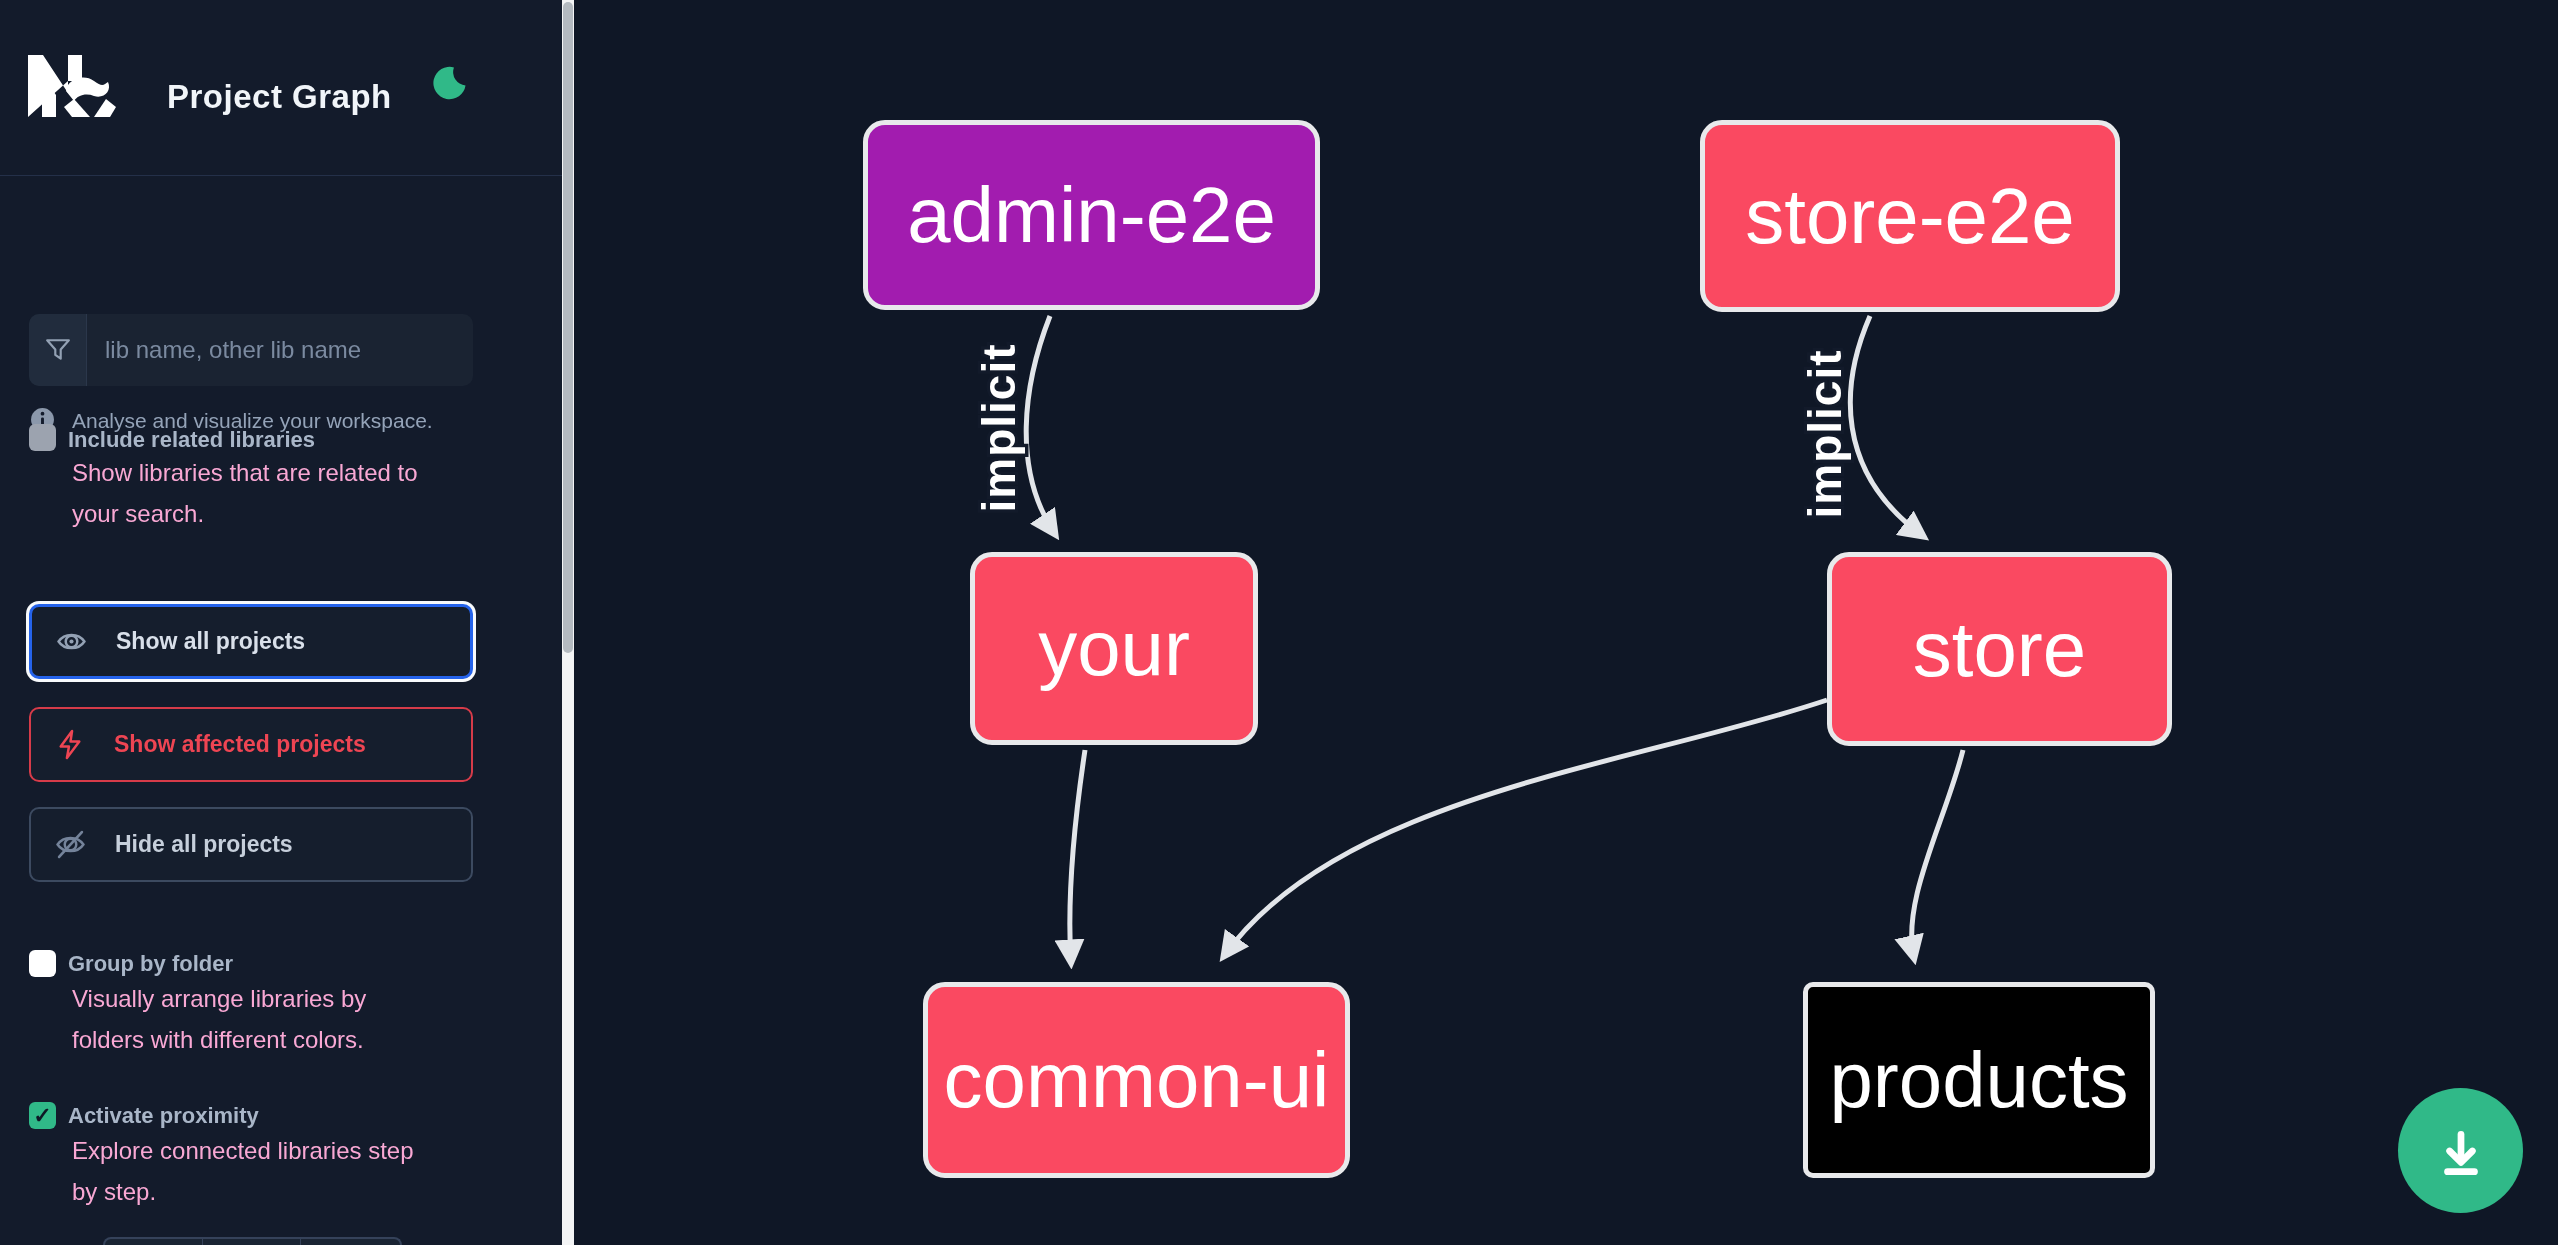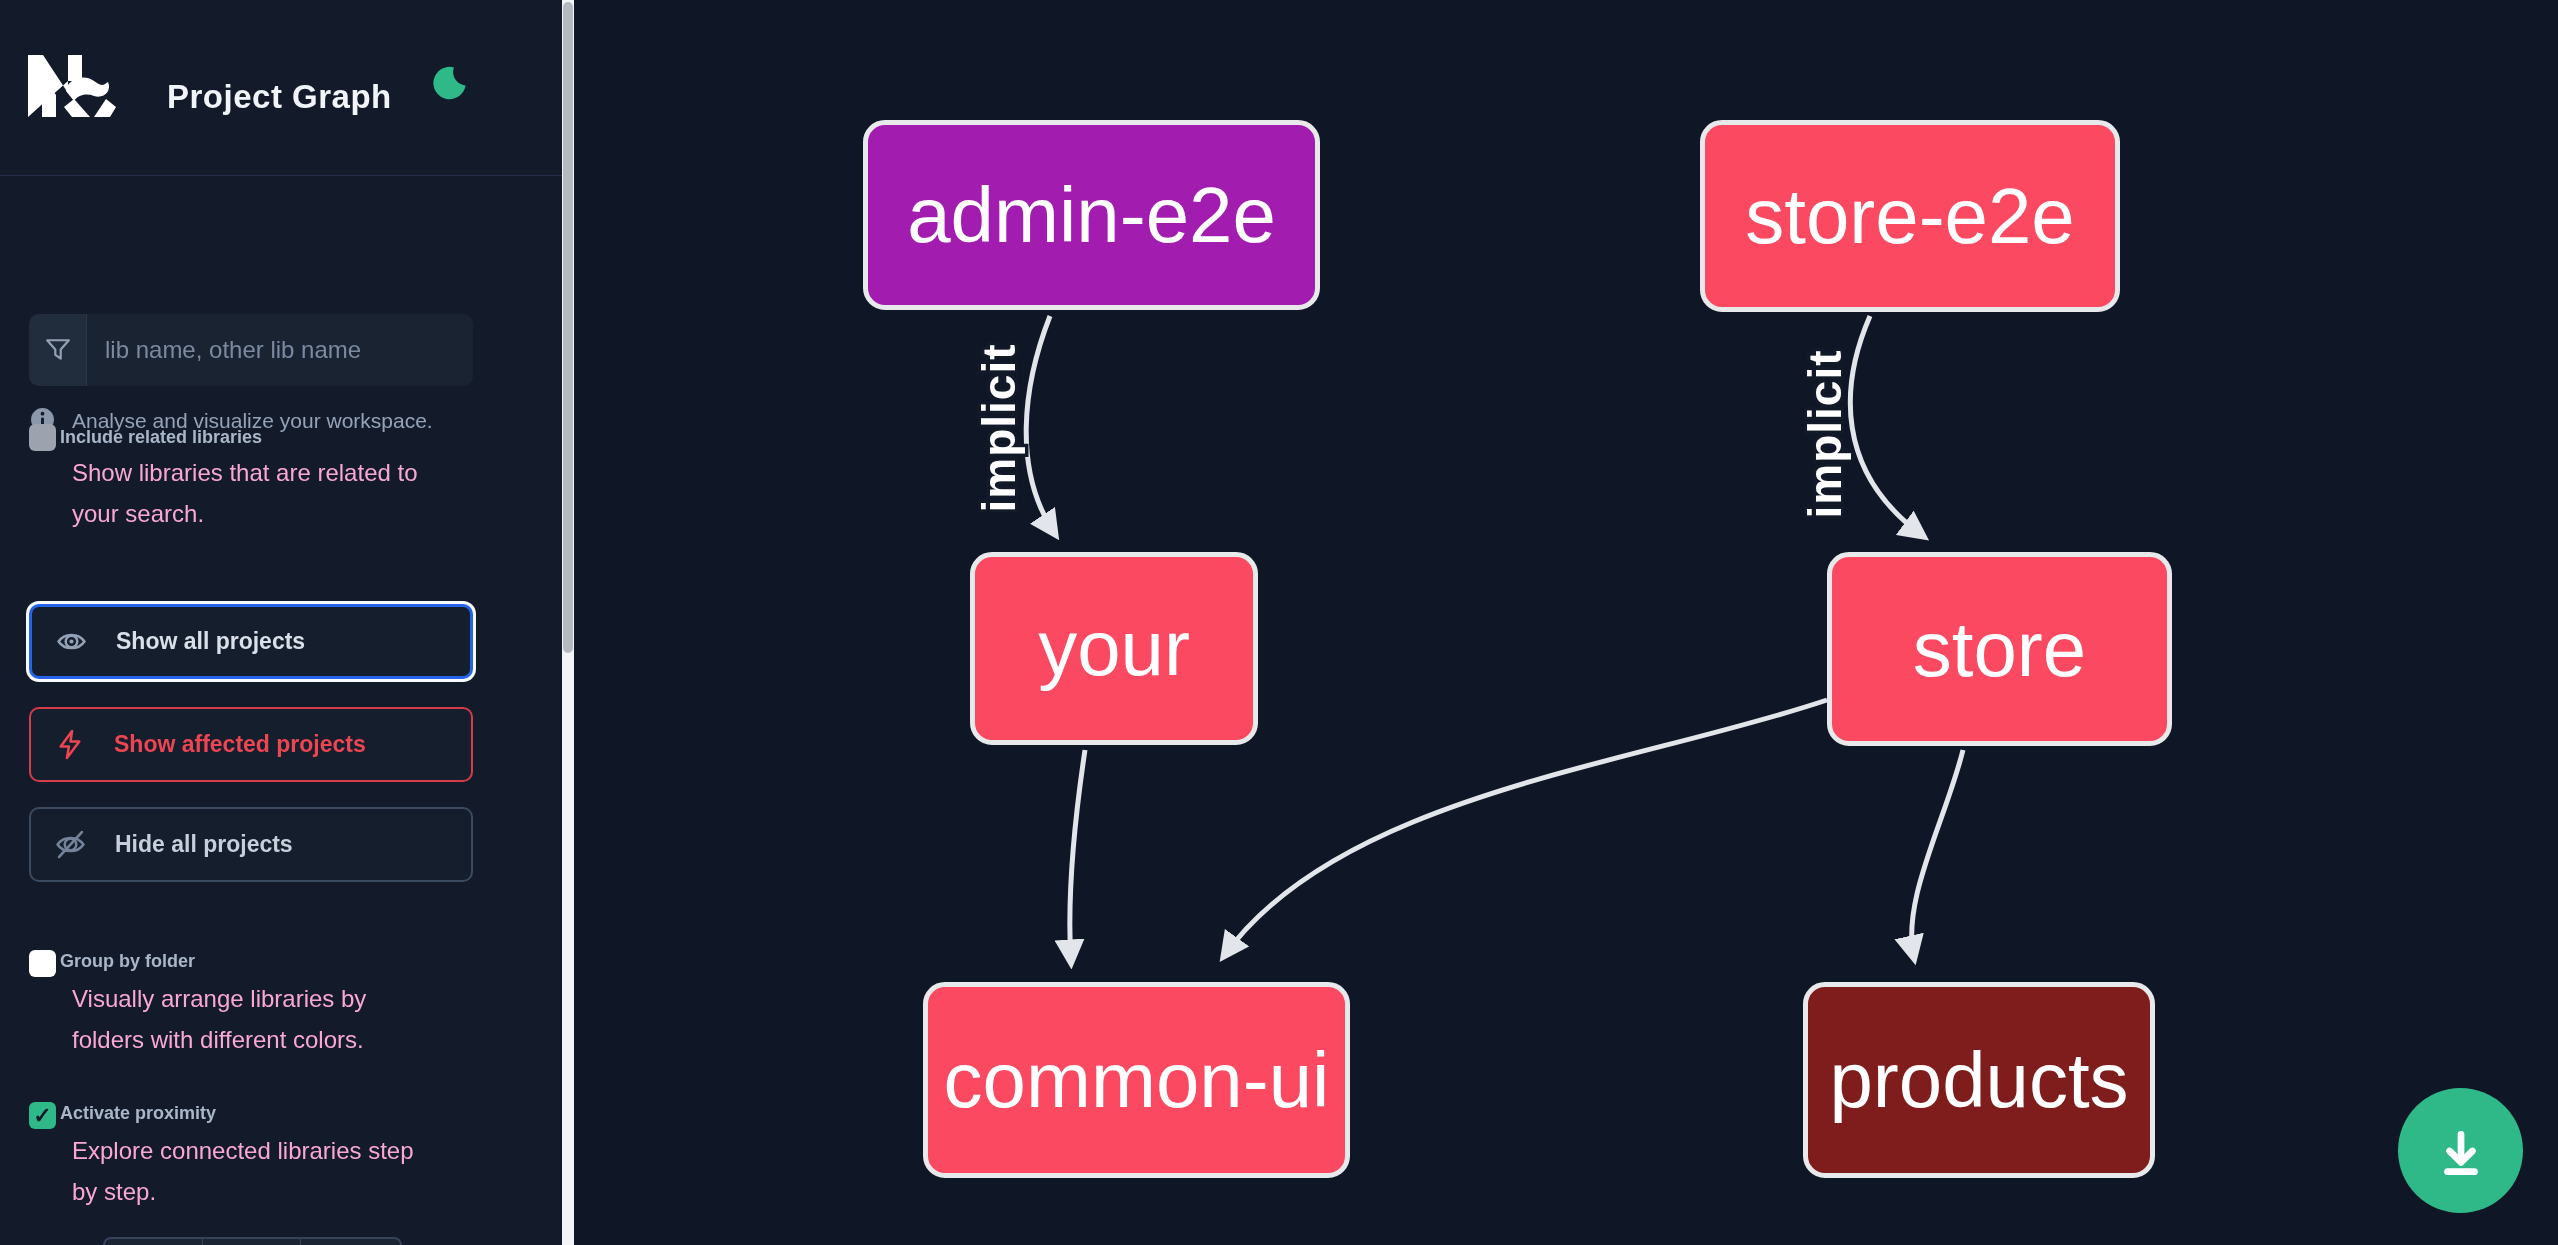--- a/index.html
+++ b/index.html
@@ -20,21 +20,21 @@
 
   .searchbox { position:absolute; left:29px; top:314px; width:444px; height:72px; background:#1a2332; border-radius:10px; display:flex; overflow:hidden; }
   .search-iconcell { width:58px; height:100%; background:#212c3d; border-right:1px solid #2b374b; display:flex; align-items:center; justify-content:center; flex:none; }
   .searchbox input { flex:1; background:transparent; border:none; outline:none; color:#cbd5e1; font-size:24px; font-family:"Liberation Sans",sans-serif; padding:0 18px; }
   .searchbox input::placeholder { color:#7b8aa0; opacity:1; }
 
   .checkbox { position:absolute; width:27px; height:27px; border-radius:6px; }
   .checkbox.disabled { background:#9ca3af; }
   .checkbox.unchecked { background:#ffffff; }
   .checkbox.checked { background:#30b988; display:flex; align-items:center; justify-content:center; color:#0e1826; font-size:22px; font-weight:bold; }
-  .toggle-label { position:absolute; left:60px; font-size:18px; font-weight:bold; color:#a9b6c8; }
+  .toggle-label { position:absolute; left:68px; font-size:22px; font-weight:bold; color:#a9b6c8; }
   .toggle-desc { position:absolute; left:72px; font-size:24px; color:#f9a8d4; line-height:41px; }
 
   .sb-btn { position:absolute; left:29px; width:444px; height:75px; border-radius:10px; background:#151e2d; display:flex; align-items:center; gap:29px; padding-left:24px; cursor:pointer; font-family:"Liberation Sans",sans-serif; }
   .sb-btn span { font-size:23px; font-weight:bold; }
   .btn-showall { top:604px; border:3px solid #2563eb; box-shadow:0 0 0 3px #f8fafc; }
   .btn-showall span { color:#d9e0ea; }
   .btn-affected { top:707px; border:2px solid #d63b49; }
   .btn-affected span { color:#ee4553; }
   .btn-hideall { top:807px; border:2px solid #3c4a60; }
   .btn-hideall span { color:#c6cfdb; }
@@ -166,21 +166,21 @@
     <path class="edge" d="M 1389,750 C 1371,822 1327,900 1340,958" marker-end="url(#arrow)"></path>
     <text class="edge-label" x="441" y="428" text-anchor="middle" transform="rotate(-90 441 428)">implicit</text>
     <text class="edge-label" x="1267" y="434" text-anchor="middle" transform="rotate(-90 1267 434)">implicit</text>
   </svg>
 
   <div class="node n-admin-e2e" style="background: #a21caf;">admin-e2e</div>
   <div class="node n-store-e2e" style="background: rgb(250, 73, 97);">store-e2e</div>
   <div class="node n-admin" style="background: rgb(250, 73, 97);">your</div>
   <div class="node n-store" style="background: rgb(250, 73, 97);">store</div>
   <div class="node n-common-ui" style="background: rgb(250, 73, 97);">common-ui</div>
-  <div class="node n-products" style="background: #7f1d1d;">products</div>
+  <div class="node n-products" style="background: #000000; border-radius: 10px;">products</div>
 </main>
 
 <button class="fab-download" style="background: rgb(48, 185, 136);">
   <svg width="58" height="58" viewBox="0 0 56 56">
     <line x1="28" y1="12" x2="28" y2="38" stroke="#ffffff" stroke-width="6.5" stroke-linecap="round"></line>
     <polyline points="17,28 28,39 39,28" fill="none" stroke="#ffffff" stroke-width="6.5" stroke-linecap="round" stroke-linejoin="round"></polyline>
     <line x1="15" y1="48" x2="41" y2="48" stroke="#ffffff" stroke-width="6.5" stroke-linecap="round"></line>
   </svg>
 </button>
 

